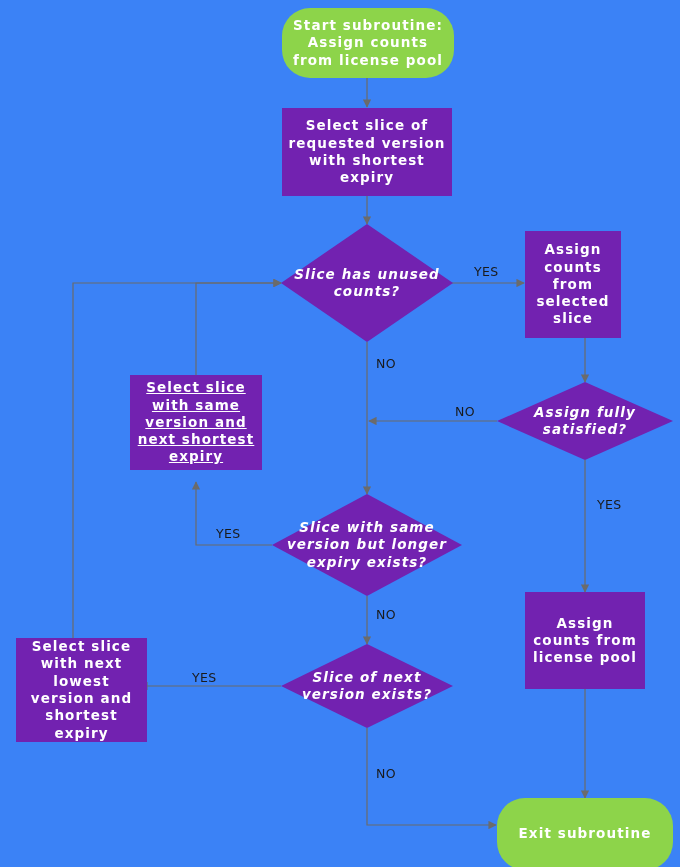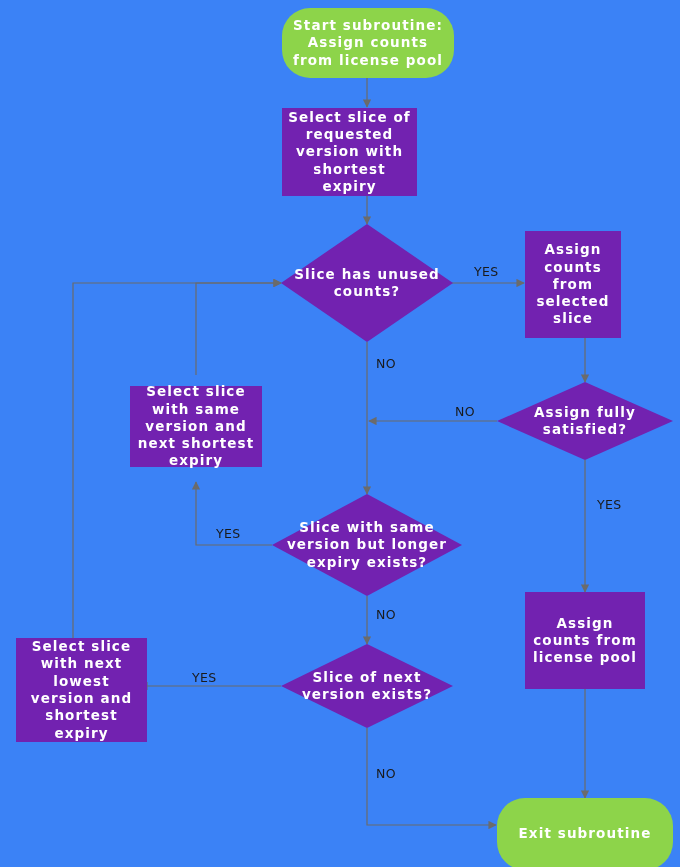--- a/index.html
+++ b/index.html
@@ -49,20 +49,21 @@
     padding: 0 6px;
     position: relative;
     z-index: 2;
   }
   .decision {
     position: absolute;
     display: flex;
     align-items: center;
     justify-content: flex-end;
     text-align: center;
+    font-style: italic;
   }
   .decision .dia {
     position: absolute;
     left: 0; top: 0;
     width: 100%;
     height: 100%;
     background: #7222B0;
     clip-path: polygon(50% 0%, 100% 50%, 50% 100%, 0% 50%);
   }
   .decision .label {
@@ -124,39 +125,39 @@
       <path d="M 196 375 L 196 283 L 281 283"></path>
 
       <path d="M 73 638 L 73 283 L 281 283"></path>
     </g>
   </svg>
 
   <div class="node terminator" style="left:282px; top:8px; width:172px; height:70px;">
     <span class="label">Start subroutine: Assign counts from license pool</span>
   </div>
 
-  <div class="node proc" style="left:282px; top:108px; width:135px; height:88px;">
+  <div class="node proc" style="left:282px; top:108px; width:170px; height:88px;">
     <span class="label">Select slice of requested version with shortest expiry</span>
   </div>
 
   <div class="decision" style="left:281px; top:224px; width:172px; height:118px;">
     <div class="dia"></div>
     <span class="label">Slice has unused counts?</span>
   </div>
 
   <div class="node proc" style="left:525px; top:231px; width:96px; height:107px;">
     <span class="label">Assign counts from selected slice</span>
   </div>
 
   <div class="decision" style="left:497px; top:382px; width:176px; height:78px;">
     <div class="dia"></div>
     <span class="label">Assign fully satisfied?</span>
   </div>
 
-  <div class="node proc" style="left:130px; top:386px; width:132px; height:81px;">
+  <div class="node proc" style="left:130px; top:375px; width:132px; height:95px;text-decoration:underline;">
     <span class="label">Select slice with same version and next shortest expiry</span>
   </div>
 
   <div class="decision" style="left:272px; top:494px; width:190px; height:102px;">
     <div class="dia"></div>
     <span class="label">Slice with same version but longer expiry exists?</span>
   </div>
 
   <div class="decision" style="left:281px; top:644px; width:172px; height:84px;">
     <div class="dia"></div>

